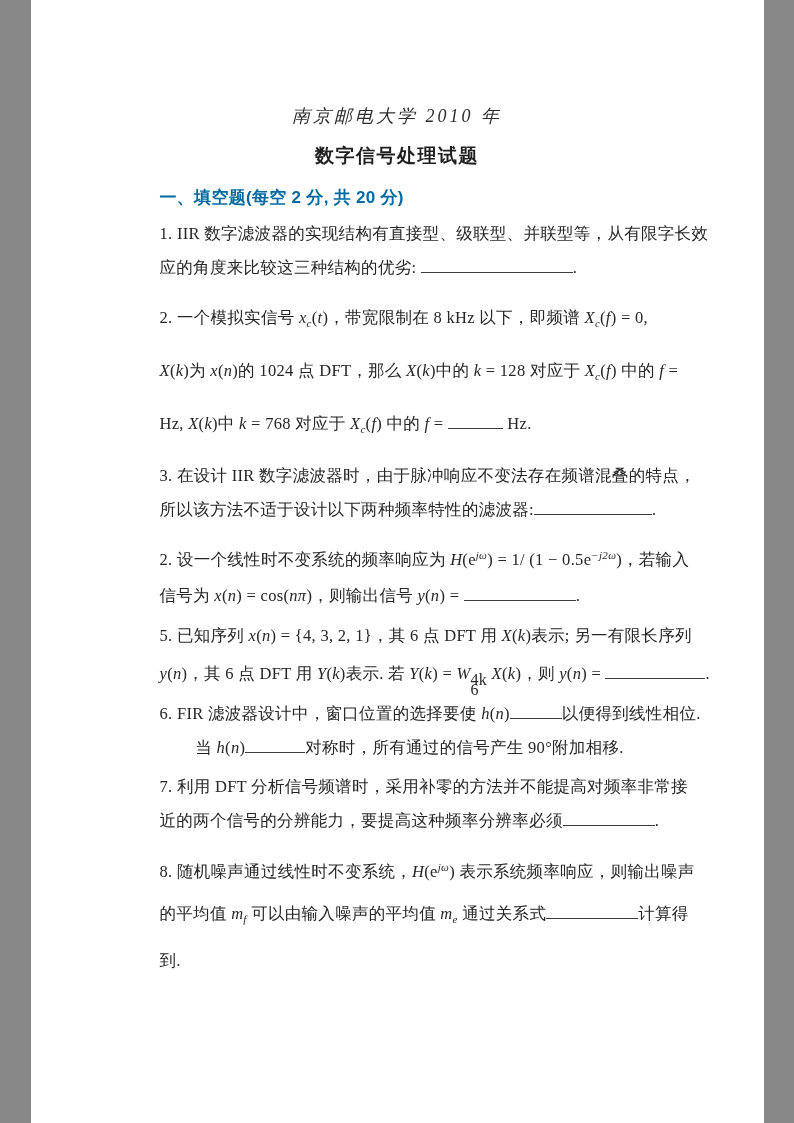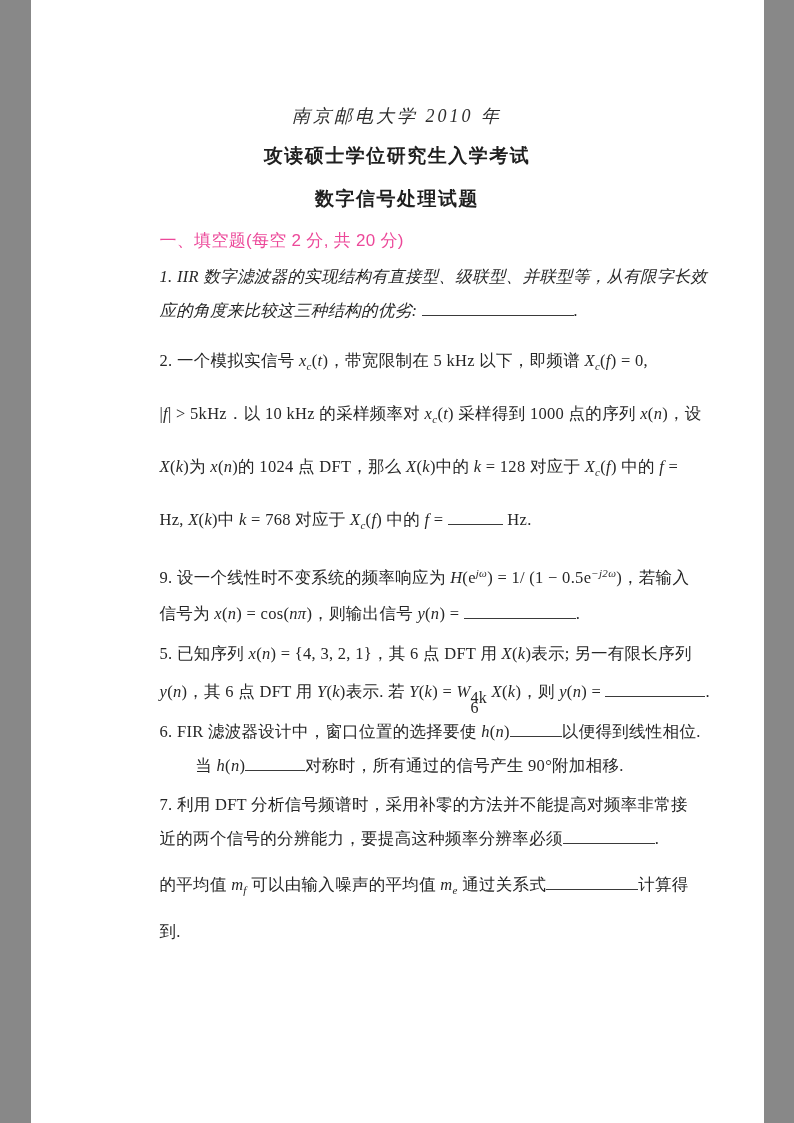--- a/index.html
+++ b/index.html
@@ -15,35 +15,35 @@
     margin:0 0 15px 0;font-weight:400;
   }
   .title-bold{
     font-size:19px;font-weight:700;letter-spacing:1.5px;color:#1f1f1f;
     margin:0 0 17px 0;
     font-family:"Liberation Sans","DejaVu Sans",sans-serif;
   }
   .title-bold.last{}
   .body-col{padding:0 104px 0 129px;}
   .section-heading{
-    font-size:17px;font-weight:400;color:#ec4899;margin:2px 0 8px 0;
+    font-size:17px;font-weight:700;color:#0369a1;margin:2px 0 8px 0;
     font-family:"Liberation Sans","DejaVu Sans",sans-serif;
     letter-spacing:0.3px;
   }
   .question{margin:0 0 8px 0;}
   .qline{
     font-size:16.5px;line-height:34px;letter-spacing:0.3px;
     white-space:nowrap;
   }
   
   .q2 .qline{line-height:47px;}
   .q4 .qline{line-height:36px;}
   .q5 .qline{line-height:38px;}
   .q8 .qline{line-height:42px;}
-  .q1{margin-bottom:9px;font-style:italic;}
+  .q1{margin-bottom:9px;}
   .q2{margin-bottom:6px;}
   .q3{margin-bottom:10px;}
   .q4{margin-bottom:3px;}
   .q5{margin-bottom:2px;}
   .q6{margin-bottom:5px;text-align:center;}
   .q7{}
   .math{font-style:italic;font-family:"Liberation Serif","DejaVu Serif",serif;}
   .sub{font-size:11px;font-style:italic;vertical-align:-4px;}
   .sup{font-size:11px;font-style:italic;vertical-align:6px;}
   .stack{
@@ -54,55 +54,58 @@
     display:inline-block;height:1em;border-bottom:1px solid #3a3a3a;
     vertical-align:baseline;
   }
 </style>
 </head>
 <body>
 
 <div class="page">
   <div class="header">
     <div class="title-kai">南京邮电大学 2010 年</div>
-    <div class="title-bold">攻读硕士学位研究生入学考试</div>
     <div class="title-bold last">数字信号处理试题</div>
   </div>
 
   <div class="body-col">
     <div class="section-heading">一、填空题(每空 2 分, 共 20 分)</div>
     <div>
         <div class="question q1">
           <div class="qline"><span>1. IIR 数字滤波器的实现结构有直接型、级联型、并联型等，从有限字长效</span></div>
           <div class="qline"><span>应的角度来比较这三种结构的优劣: </span><span class="blank" style="width: 152px;"></span><span>.</span></div>
         </div>
         <div class="question q2">
-          <div class="qline"><span>2. 一个模拟实信号 </span><span class="math">x</span><span class="sub">c</span><span>(</span><span class="math">t</span><span>)，带宽限制在 5 kHz 以下，即频谱 </span><span class="math">X</span><span class="sub">c</span><span>(</span><span class="math">f</span><span>) = 0,</span></div>
-          <div class="qline"><span>|</span><span class="math">f</span><span>| &gt; 5kHz．以 10 kHz 的采样频率对 </span><span class="math">x</span><span class="sub">c</span><span>(</span><span class="math">t</span><span>) 采样得到 1000 点的序列 </span><span class="math">x</span><span>(</span><span class="math">n</span><span>)，设</span></div>
+          <div class="qline"><span>2. 一个模拟实信号 </span><span class="math">x</span><span class="sub">c</span><span>(</span><span class="math">t</span><span>)，带宽限制在 8 kHz 以下，即频谱 </span><span class="math">X</span><span class="sub">c</span><span>(</span><span class="math">f</span><span>) = 0,</span></div>
           <div class="qline"><span class="math">X</span><span>(</span><span class="math">k</span><span>)为 </span><span class="math">x</span><span>(</span><span class="math">n</span><span>)的 1024 点 DFT，那么 </span><span class="math">X</span><span>(</span><span class="math">k</span><span>)中的 </span><span class="math">k</span><span> = 128 对应于 </span><span class="math">X</span><span class="sub">c</span><span>(</span><span class="math">f</span><span>) 中的 </span><span class="math">f</span><span> =</span></div>
           <div class="qline"><span>Hz, </span><span class="math">X</span><span>(</span><span class="math">k</span><span>)中 </span><span class="math">k</span><span> = 768 对应于 </span><span class="math">X</span><span class="sub">c</span><span>(</span><span class="math">f</span><span>) 中的 </span><span class="math">f</span><span> = </span><span class="blank" style="width: 55px;"></span><span> Hz.</span></div>
         </div>
+        <div class="question q3">
+          <div class="qline"><span>3. 在设计 IIR 数字滤波器时，由于脉冲响应不变法存在频谱混叠的特点，</span></div>
+          <div class="qline"><span>所以该方法不适于设计以下两种频率特性的滤波器:</span><span class="blank" style="width: 118px;"></span><span>.</span></div>
+        </div>
         <div class="question q4">
-          <div class="qline"><span>9. 设一个线性时不变系统的频率响应为 </span><span class="math">H</span><span>(e</span><span class="sup">jω</span><span>) = 1/ (1 − 0.5e</span><span class="sup">−j2ω</span><span>)，若输入</span></div>
+          <div class="qline"><span>2. 设一个线性时不变系统的频率响应为 </span><span class="math">H</span><span>(e</span><span class="sup">jω</span><span>) = 1/ (1 − 0.5e</span><span class="sup">−j2ω</span><span>)，若输入</span></div>
           <div class="qline"><span>信号为 </span><span class="math">x</span><span>(</span><span class="math">n</span><span>) =  cos(</span><span class="math">nπ</span><span>)，则输出信号 </span><span class="math">y</span><span>(</span><span class="math">n</span><span>) = </span><span class="blank" style="width: 112px;"></span><span>.</span></div>
         </div>
         <div class="question q5">
           <div class="qline"><span>5. 已知序列 </span><span class="math">x</span><span>(</span><span class="math">n</span><span>) = {4, 3, 2, 1}，其 6 点 DFT 用 </span><span class="math">X</span><span>(</span><span class="math">k</span><span>)表示; 另一有限长序列</span></div>
           <div class="qline"><span class="math">y</span><span>(</span><span class="math">n</span><span>)，其 6 点 DFT 用 </span><span class="math">Y</span><span>(</span><span class="math">k</span><span>)表示. 若 </span><span class="math">Y</span><span>(</span><span class="math">k</span><span>) = </span><span class="math">W</span><span class="stack">
               <span class="stk-sup">4k</span>
               <span class="stk-sub">6</span>
             </span><span> </span><span class="math">X</span><span>(</span><span class="math">k</span><span>)，则 </span><span class="math">y</span><span>(</span><span class="math">n</span><span>) = </span><span class="blank" style="width: 100px;"></span><span>.</span></div>
         </div>
         <div class="question q6">
           <div class="qline"><span>6. FIR 滤波器设计中，窗口位置的选择要使 </span><span class="math">h</span><span>(</span><span class="math">n</span><span>)</span><span class="blank" style="width: 52px;"></span><span>以便得到线性相位.</span></div>
           <div class="qline"><span>当 </span><span class="math">h</span><span>(</span><span class="math">n</span><span>)</span><span class="blank" style="width: 60px;"></span><span>对称时，所有通过的信号产生 90°附加相移.</span></div>
         </div>
         <div class="question q7">
           <div class="qline"><span>7. 利用 DFT 分析信号频谱时，采用补零的方法并不能提高对频率非常接</span></div>
           <div class="qline"><span>近的两个信号的分辨能力，要提高这种频率分辨率必须</span><span class="blank" style="width: 92px;"></span><span>.</span></div>
         </div>
         <div class="question q8">
+          <div class="qline"><span>8. 随机噪声通过线性时不变系统，</span><span class="math">H</span><span>(e</span><span class="sup">jω</span><span>) 表示系统频率响应，则输出噪声</span></div>
           <div class="qline"><span>的平均值 </span><span class="math">m</span><span class="sub">f</span><span> 可以由输入噪声的平均值 </span><span class="math">m</span><span class="sub">e</span><span> 通过关系式</span><span class="blank" style="width: 92px;"></span><span>计算得</span></div>
           <div class="qline"><span>到.</span></div>
         </div>
       </div>
   </div>
 </div>
 
 </body></html>

